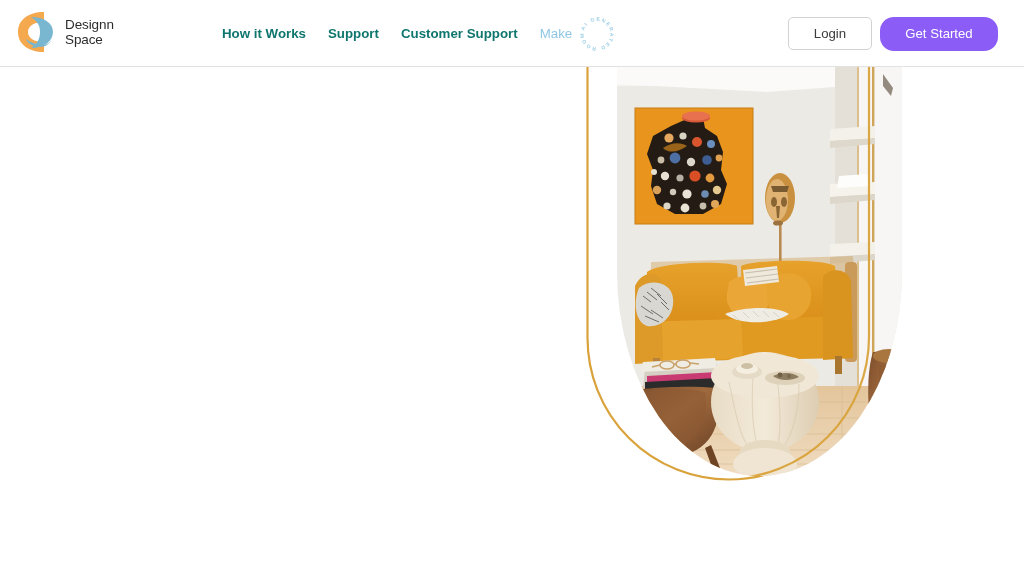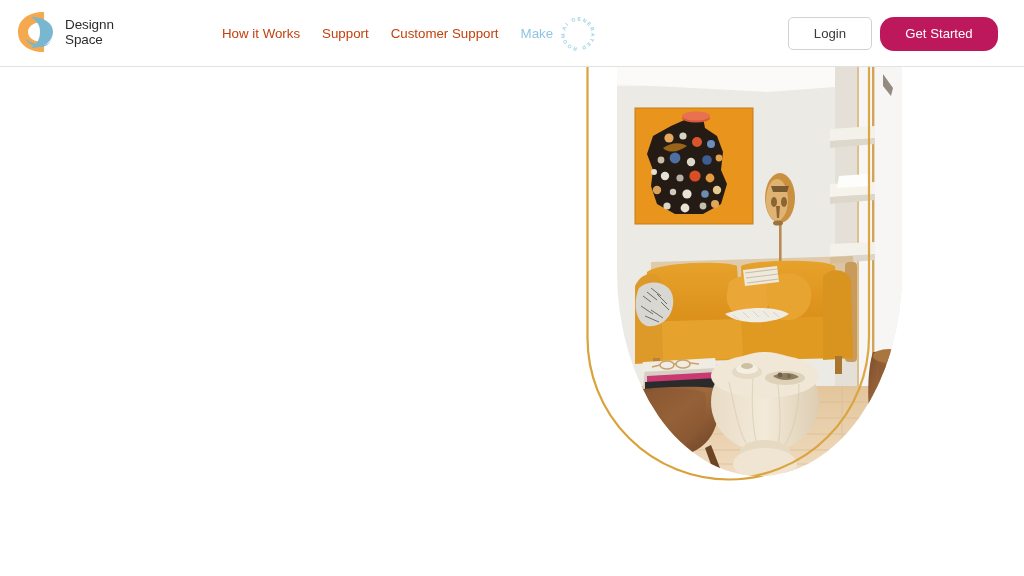--- a/index.html
+++ b/index.html
@@ -46,24 +46,25 @@
   .nav {
     position: absolute;
     left: 222px; top: 0;
     height: 67px;
     display: flex;
     align-items: center;
     gap: 22px;
   }
   .nav-link {
     font-size: 13.3px;
-    color: #c2410c;
+    color: #0f766e;
     text-decoration: none;
     white-space: nowrap;
     cursor: pointer;
+    font-weight: bold;
   }
   .nav-make {
     display: flex;
     align-items: center;
     gap: 3px;
     cursor: pointer;
   }
   .nav-make-label {
     font-size: 13.3px;
     color: #8fc6e3;
@@ -88,21 +89,21 @@
     background: #ffffff;
     border: 1px solid #d2d2d2;
     border-radius: 5px;
     font-size: 13.2px;
     color: #3b3b3b;
     font-family: "Liberation Sans", sans-serif;
     cursor: pointer;
   }
   .btn-started {
     width: 118px; height: 34px;
-    background: #be185d;
+    background: #8b5cf6;
     border: none;
     border-radius: 14px;
     font-size: 13.2px;
     color: #ffffff;
     font-family: "Liberation Sans", sans-serif;
     cursor: pointer;
   }
 
   
   .hero {

